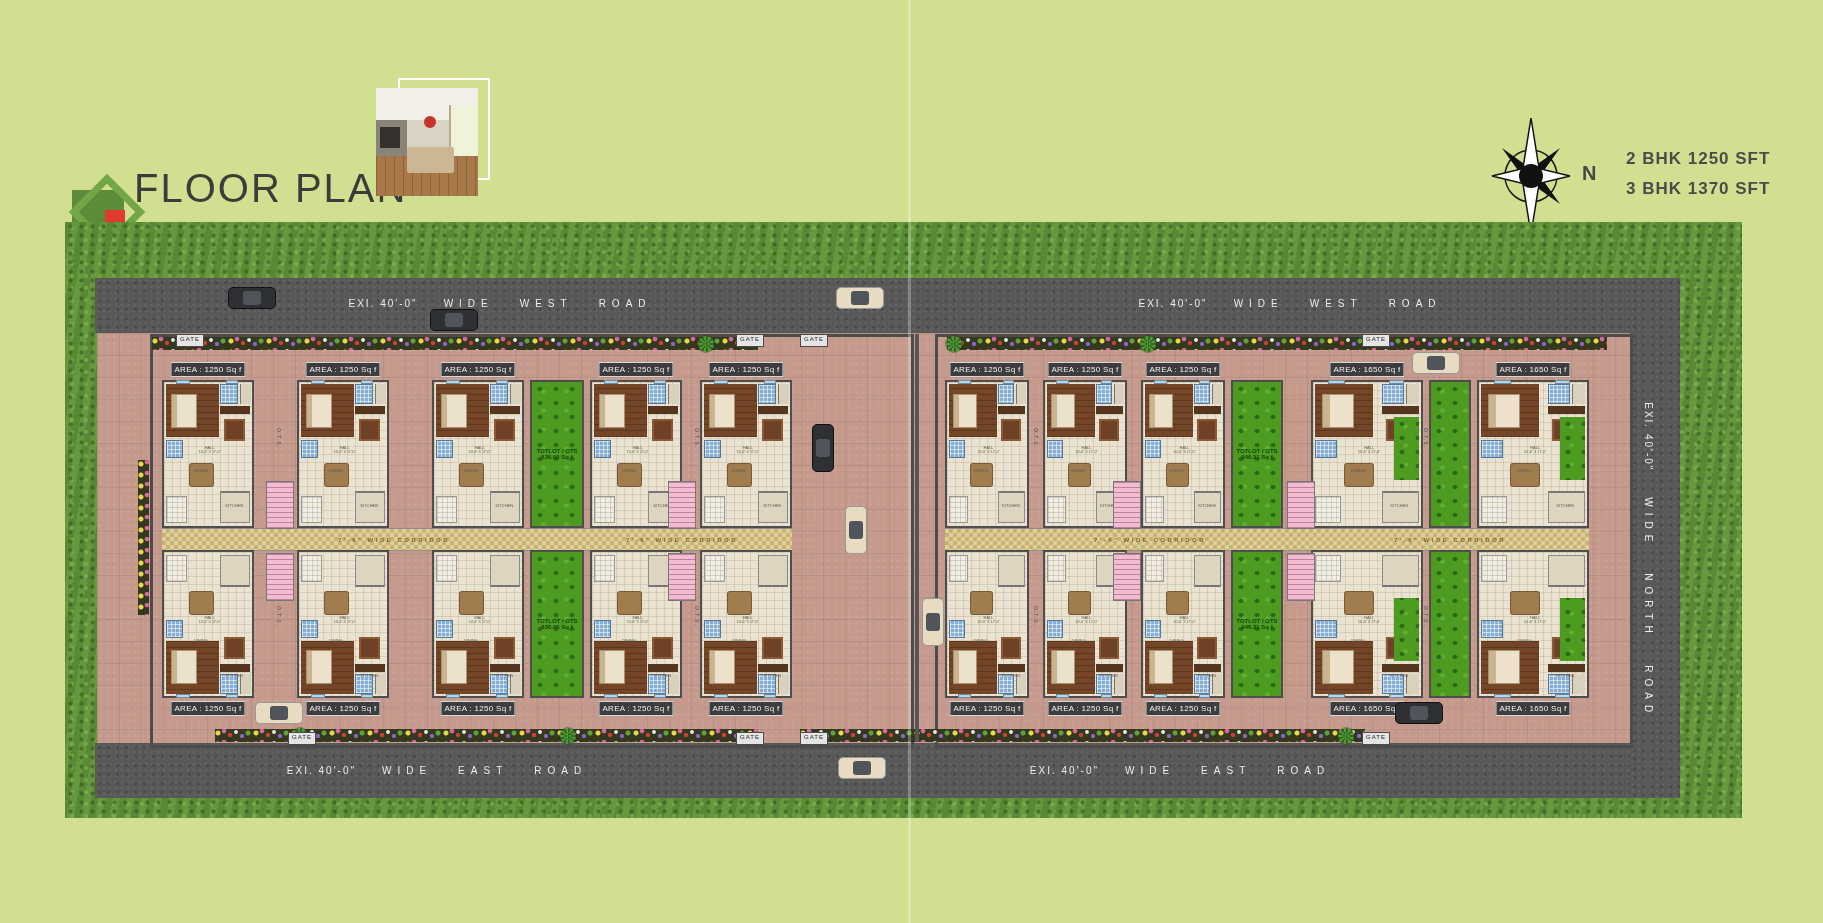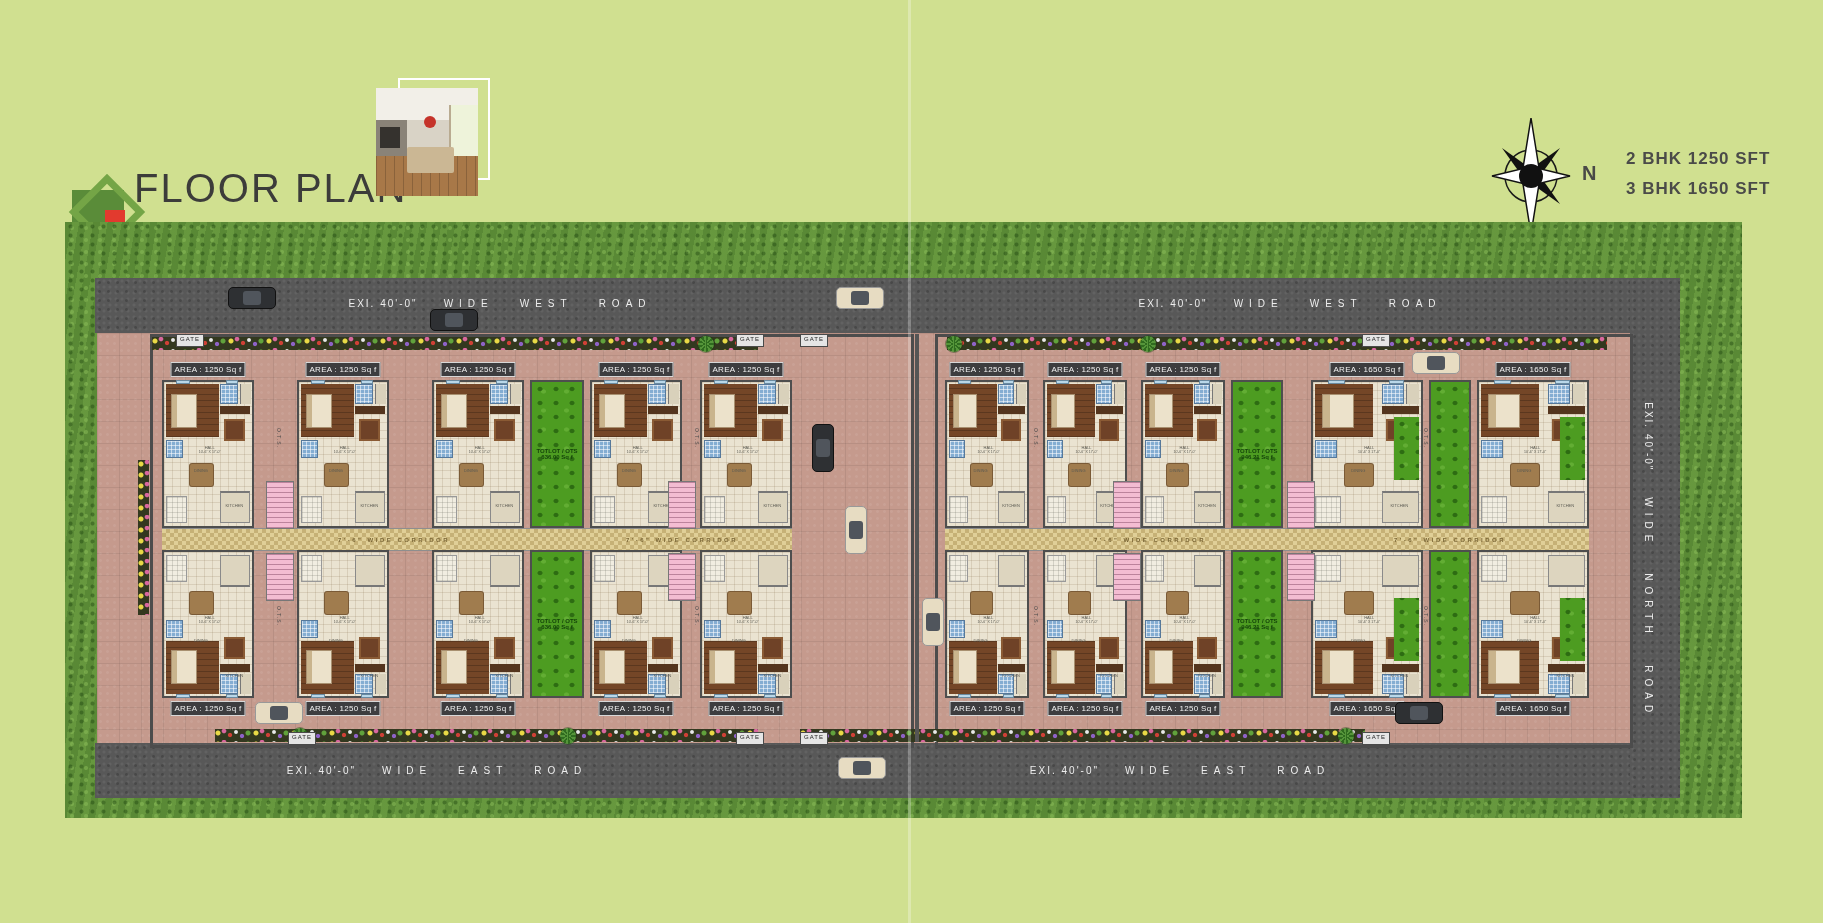--- a/index.html
+++ b/index.html
@@ -150,21 +150,21 @@
   <polygon points="52,60 72,88 44,68" fill="#111"></polygon>
   <polygon points="34,68 14,88 42,60" fill="#111"></polygon>
   <polygon points="43,2 51,52 43,66 35,52" fill="#fff" stroke="#111" stroke-width="1.5"></polygon>
   <polygon points="43,118 51,68 43,60 35,68" fill="#fff" stroke="#111" stroke-width="1.5"></polygon>
   <polygon points="4,60 37,52 46,60 37,68" fill="#fff" stroke="#111" stroke-width="1.5"></polygon>
   <polygon points="82,60 49,52 40,60 49,68" fill="#fff" stroke="#111" stroke-width="1.5"></polygon>
   <circle cx="43" cy="60" r="12" fill="#111"></circle>
 </svg>
 <div class="abs" id="north-label">N</div>
 <div class="abs legend-line" id="legend1">2 BHK 1250 SFT</div>
-<div class="abs legend-line" id="legend2">3 BHK 1650 SFT</div>
+<div class="abs legend-line" id="legend2">3 BHK 1370 SFT</div>
 
 <div class="abs grass" style="left:65px;top:222px;width:1677px;height:596px;"></div>
 <div class="abs road" style="left:95px;top:278px;width:1585px;height:55px;"></div>
 <div class="abs road" style="left:95px;top:743px;width:1585px;height:55px;"></div>
 <div class="abs road" style="left:1630px;top:278px;width:50px;height:520px;"></div>
 <div class="abs pave" style="left:97px;top:333px;width:1533px;height:410px;"></div>
 <div class="abs wallbar" style="left:915px;top:334px;width:4px;height:408px;"></div>
 <div class="abs" id="plan">
     <div class="roadlabel" style="left: 500px; top: 298px;">
       <span class="seg seg0">EXI.  40'-0"</span>

